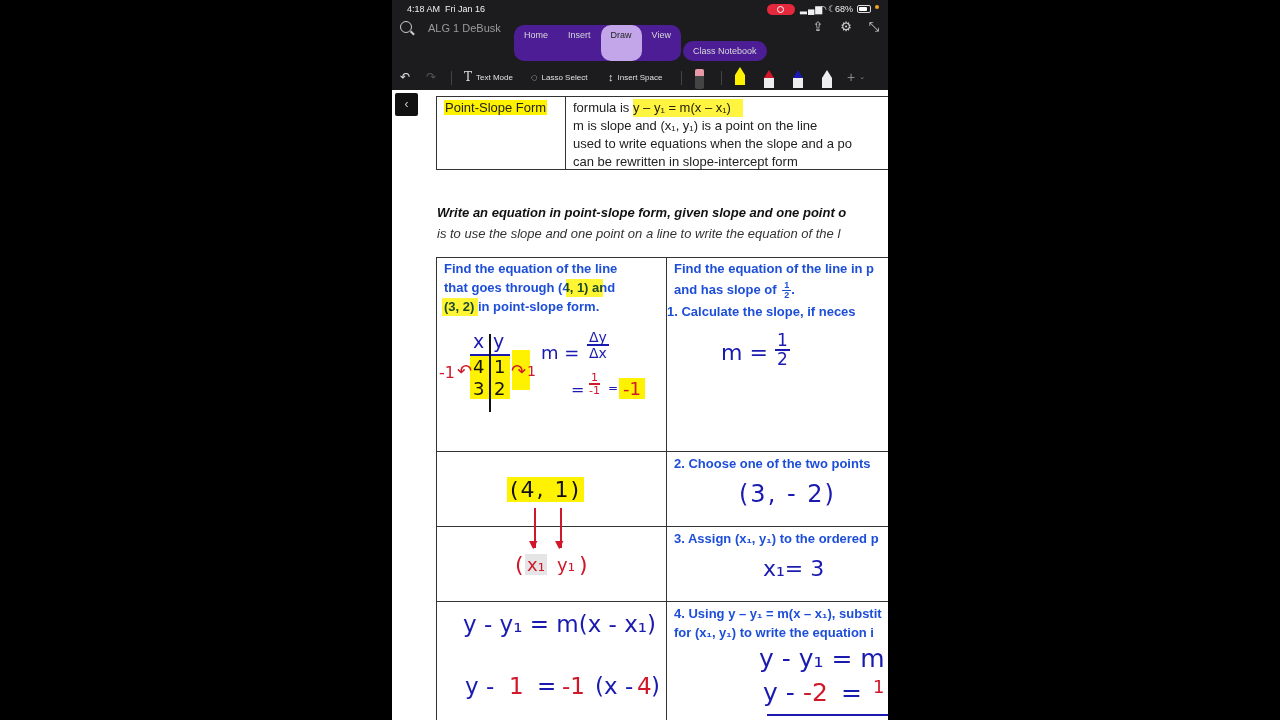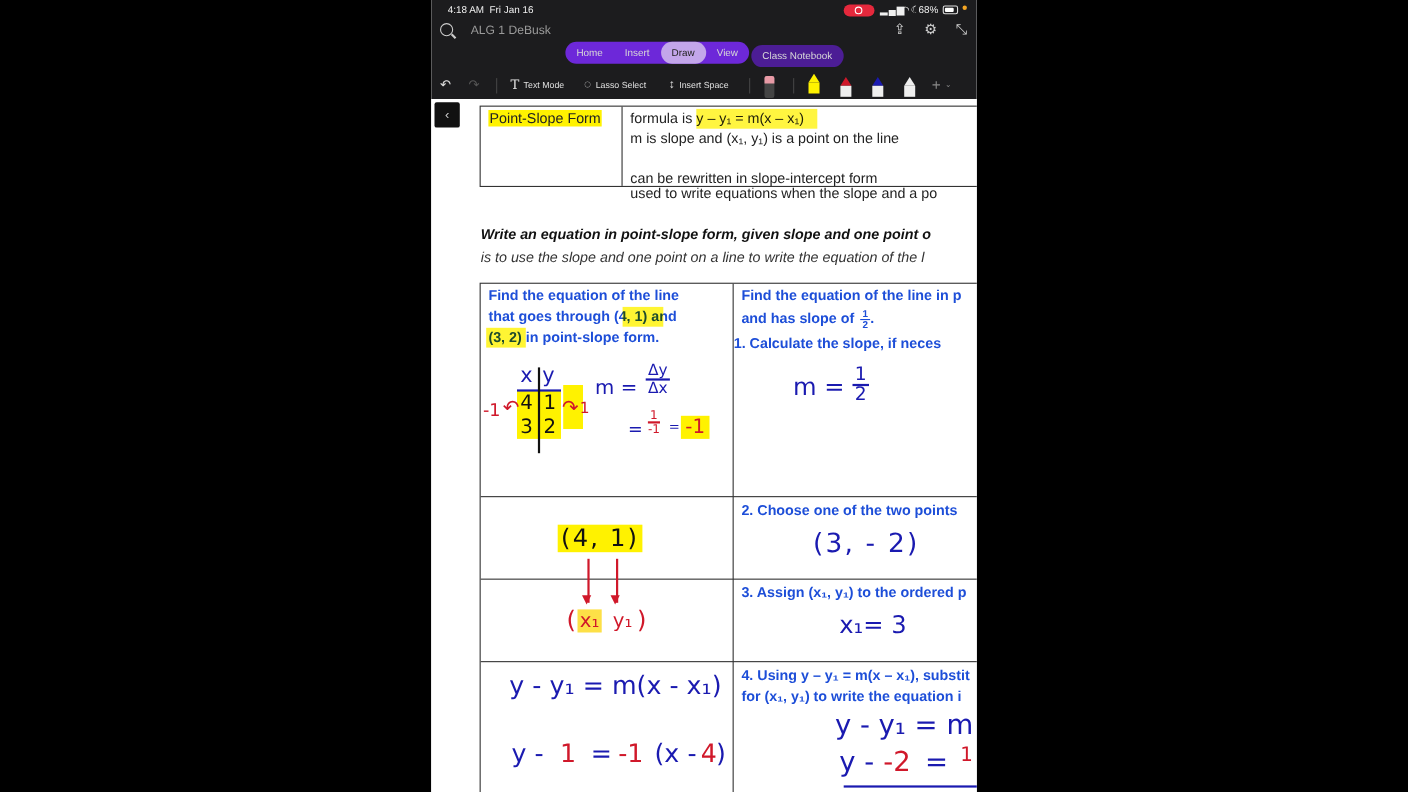--- a/index.html
+++ b/index.html
@@ -10,21 +10,21 @@
   .status { position: absolute; top: 4px; font-size: 9px; color: #f0f0f0; }
   #rec-pill { position: absolute; left: 375px; top: 4px; width: 28px; height: 11px; background: #e5283c; border-radius: 6px; }
   #rec-pill::after { content: ""; position: absolute; left: 10px; top: 2px; width: 5px; height: 5px; border: 1.5px solid #fff; border-radius: 50%; }
   #battery { position: absolute; left: 465px; top: 5px; width: 14px; height: 8px; border: 1px solid #ddd; border-radius: 2px; }
   #battery::after { content: ""; position: absolute; left: 1px; top: 1px; width: 8px; height: 4px; background: #fff; border-radius: 1px; }
   #orange-dot { position: absolute; left: 483px; top: 5px; width: 4px; height: 4px; background: #f5a623; border-radius: 50%; }
   #search-icon { position: absolute; left: 8px; top: 21px; width: 12px; height: 12px; border: 1.6px solid #ccc; border-radius: 50%; }
   #search-icon::after { content: ""; position: absolute; left: 9px; top: 10px; width: 5px; height: 1.6px; background: #ccc; transform: rotate(45deg); }
   #notebook-title { position: absolute; left: 36px; top: 22px; font-size: 11px; color: #9a9a9a; }
   .hdr-icon { position: absolute; top: 19px; width: 16px; height: 16px; color: #cfcfcf; font-size: 13px; text-align: center; line-height: 16px; }
-  #ribbon-tabs { position: absolute; left: 122px; top: 38px; height: 20px; background: #6d28d9; border-radius: 10px; display: flex; }
+  #ribbon-tabs { position: absolute; left: 122px; top: 25px; height: 36px; background: #4c1d95; border-radius: 10px; display: flex; }
   .rtab { font-size: 9px; color: #d8d8d8; padding: 0 10px; line-height: 20px; border-radius: 10px; cursor: pointer; }
   .rtab.active { background: #c3a6ea; color: #222; }
   #classnb-tab { position: absolute; left: 291px; top: 41px; height: 20px; background: #4c1d95; border-radius: 10px; font-size: 9px; color: #d8d8d8; padding: 0 10px; line-height: 20px; }
   #toolbar { position: absolute; left: 0; top: 66px; width: 496px; height: 24px; }
   .tb-item { position: absolute; top: 4px; font-size: 8px; color: #e0e0e0; display: flex; align-items: center; gap: 4px; height: 14px; }
   .tb-sep { position: absolute; top: 5px; width: 1px; height: 14px; background: #444; }
   .pen { position: absolute; top: 4px; width: 10px; height: 18px; }
   .pen::before { content: ""; position: absolute; left: 0; top: 0; width: 0; height: 0; border-left: 5px solid transparent; border-right: 5px solid transparent; border-bottom: 8px solid var(--tip); }
   .pen::after { content: ""; position: absolute; left: 0; top: 8px; width: 10px; height: 10px; background: var(--body); }
   
@@ -110,21 +110,21 @@
   </div>
 
   <div id="page">
     <div id="back-button"><span>‹</span></div>
 
     <div id="ps-table">
       <div id="ps-divider"></div>
       <span class="doc-text hl" style="left:7px;top:3px;padding:0 1px;">Point-Slope Form</span>
       <span class="doc-text" style="left:136px;top:3px;">formula is y – y₁ = m(x – x₁)</span>
       <span class="doc-text" style="left:136px;top:21px;">m is slope and (x₁, y₁) is a point on the line</span>
-      <span class="doc-text" style="left:136px;top:39px;margin-top:32px;">used to write equations when the slope and a po</span>
+      <span class="doc-text" style="left:136px;top:39px;">used to write equations when the slope and a po</span>
       <span class="doc-text" style="left:136px;top:57px;">can be rewritten in slope-intercept form</span>
       <div style="position:absolute;left:196px;top:2px;width:110px;height:18px;background:rgba(255,242,0,0.75);mix-blend-mode:multiply;"></div>
     </div>
 
     <div id="task-title">Write an equation in point-slope form, given slope and one point o</div>
     <div id="task-sub">is to use the slope and one point on a line to write the equation of the l</div>
 
     <div id="work-table">
       <div class="vline" style="left:229px;top:0;height:470px;"></div>
       <div class="hline" style="left:0;top:193px;width:470px;"></div>
@@ -165,21 +165,21 @@
       <span class="ink blue" style="left:171px;top:123px;font-size:12px;">=</span>
       <span class="ink red" style="left:182px;top:120px;font-size:18px;background:#fff200;padding:0 4px;">-1</span>
 
       <span class="ink black" style="left:70px;top:219px;font-size:22px;background:#fff200;padding:0 3px;letter-spacing:2px;">(4, 1)</span>
       <div style="position:absolute;left:97px;top:250px;width:1.5px;height:40px;background:#d0182a;"></div>
       <span class="ink red" style="left:92px;top:280px;font-size:11px;">▼</span>
       <div style="position:absolute;left:123px;top:250px;width:1.5px;height:40px;background:#d0182a;"></div>
       <span class="ink red" style="left:118px;top:280px;font-size:11px;">▼</span>
 
       <span class="ink red" style="left:78px;top:294px;font-size:22px;">(</span>
-      <span class="ink red" style="left:88px;top:296px;font-size:18px;background:#fde047;padding:0 2px;">x₁</span>
+      <span class="ink red" style="left:88px;top:296px;font-size:18px;background:#e5e5e5;padding:0 2px;">x₁</span>
       <span class="ink red" style="left:120px;top:296px;font-size:18px;">y₁</span>
       <span class="ink red" style="left:142px;top:294px;font-size:22px;">)</span>
 
       <span class="ink blue" style="left:26px;top:353px;font-size:23px;">y - y₁ = m(x - x₁)</span>
 
       <span class="ink blue" style="left:28px;top:415px;font-size:23px;">y -</span>
       <span class="ink red" style="left:72px;top:415px;font-size:23px;">1</span>
       <span class="ink blue" style="left:100px;top:415px;font-size:23px;">=</span>
       <span class="ink red" style="left:125px;top:415px;font-size:23px;">-1</span>
       <span class="ink blue" style="left:158px;top:415px;font-size:23px;">(x -</span>

